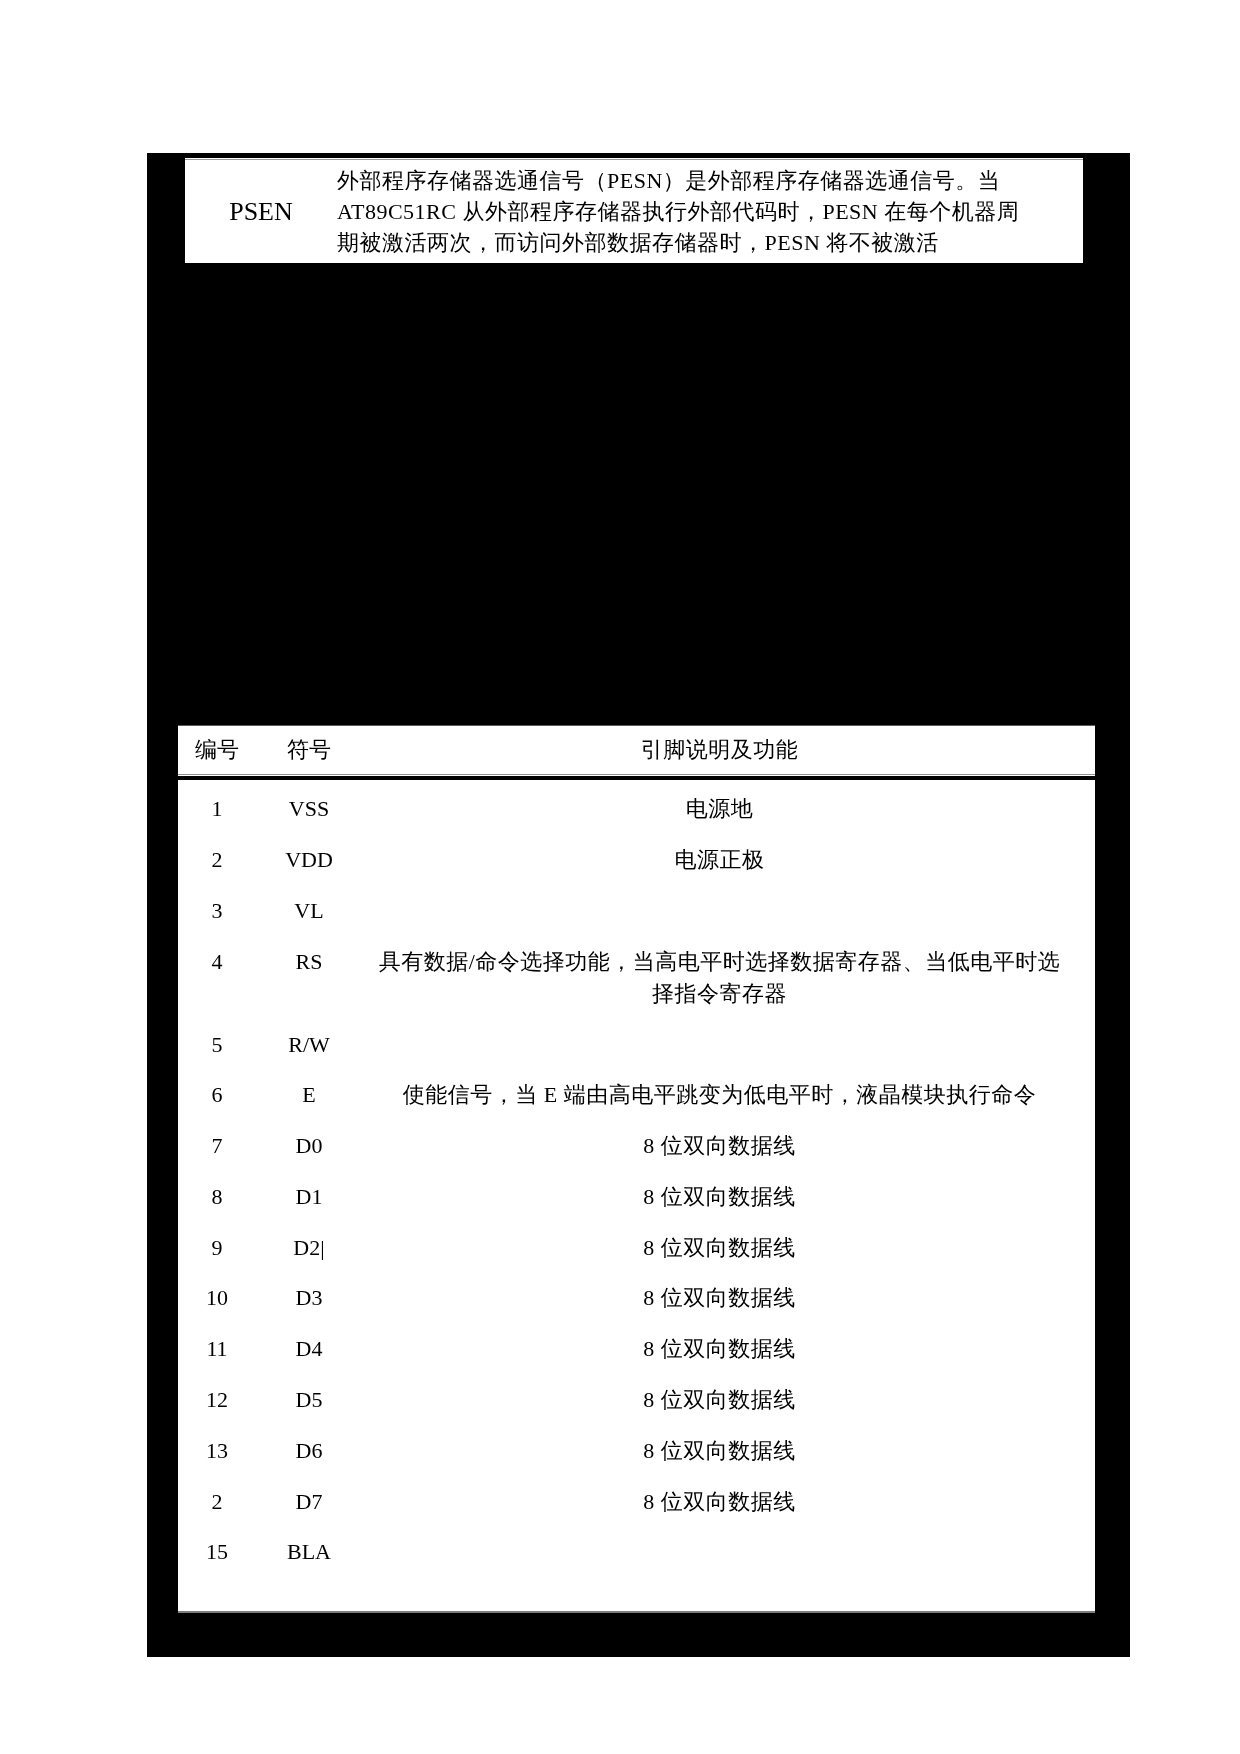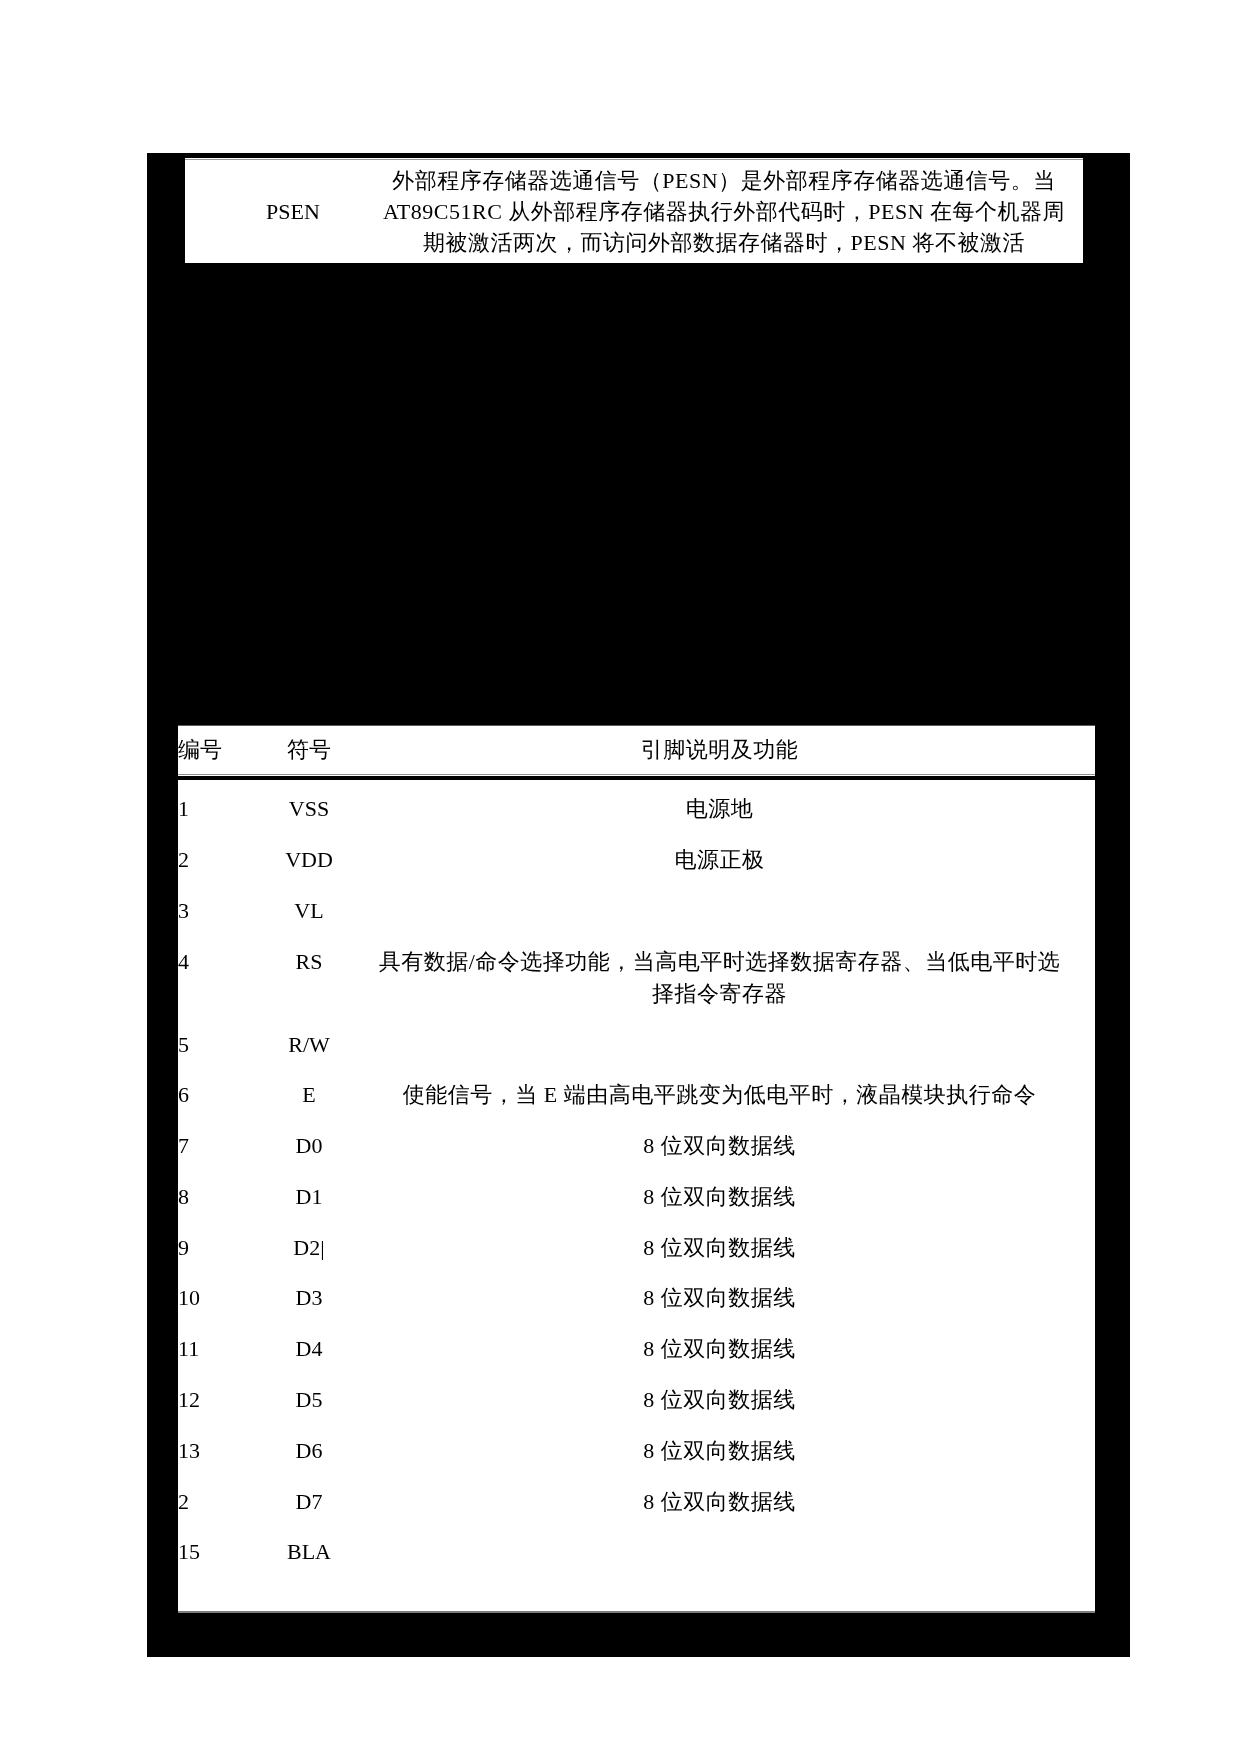--- a/index.html
+++ b/index.html
@@ -35,26 +35,24 @@
   .psen-rule-black { height: 5px; background: #000000; }
   .psen-rule-gap   { height: 1px; background: #ffffff; }
   .psen-rule-gray  { height: 1px; background: #9a9a9a; }
   .psen-body {
     display: flex;
     height: calc(100% - 7px);
   }
   .psen-symbol {
     width: 152px;
     display: flex; align-items: center; justify-content: center;
-    font-size: 22px;
-    padding-left: 32px;
+    font-size: 26px;
   }
   .psen-desc {
     flex: 1;
-    text-align: center;
     font-size: 22px;
     line-height: 31px;
     padding: 5px 4px 0 0;
     white-space: pre-line;
     letter-spacing: 0.5px;
   }
   
   .pin-table {
     position: absolute;
     left: 178px; top: 725px;
@@ -76,21 +74,21 @@
   .sep-gap   { height: 1px; background: #ffffff; }
   .sep-black { height: 4px; background: #000000; }
   .pin-rows { padding-top: 4px; }
   .pin-row {
     display: flex;
     align-items: flex-start;
     padding: 9.4px 0;
     font-size: 22px;
     line-height: 32px;
   }
-  .c1 { width: 78px;  text-align: left; flex: none; }
+  .c1 { width: 78px;  text-align: center; flex: none; }
   .c2 { width: 106px; text-align: center; flex: none; }
   .c3 {
     flex: 1;
     text-align: center;
     white-space: pre-line;
     padding-right: 18px;
     letter-spacing: 0.5px;
   }
 </style>
 </head>

